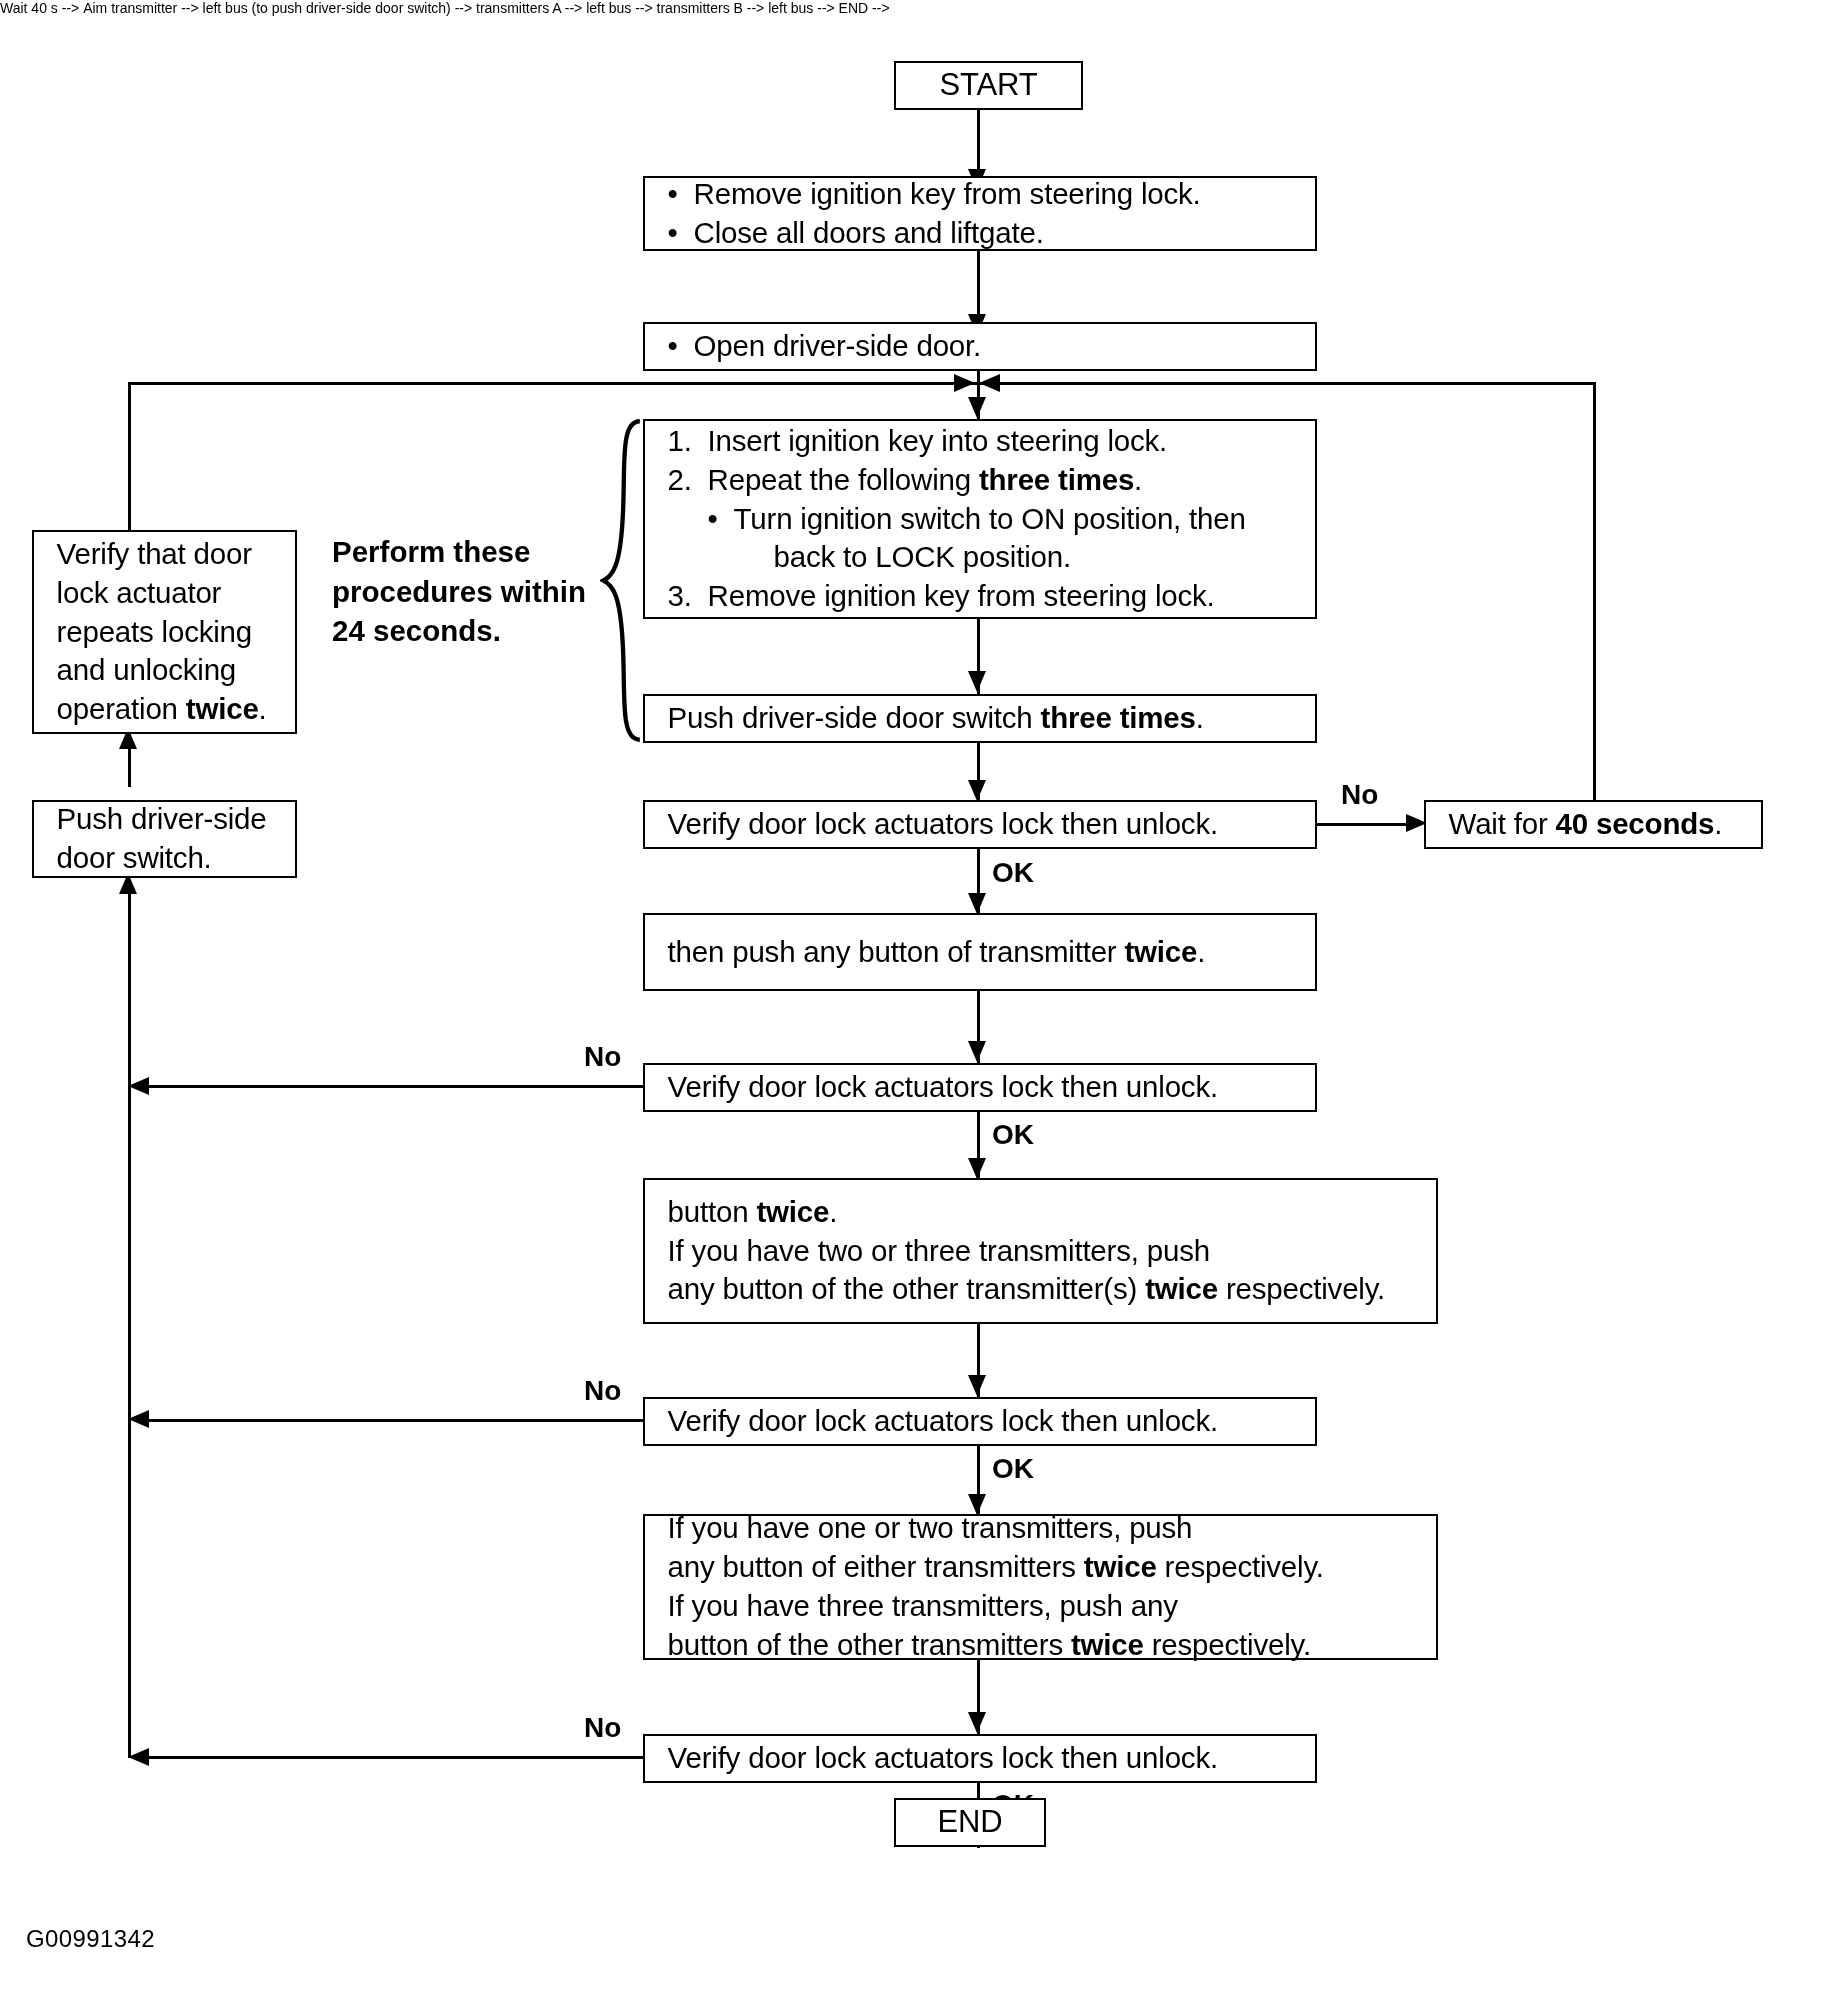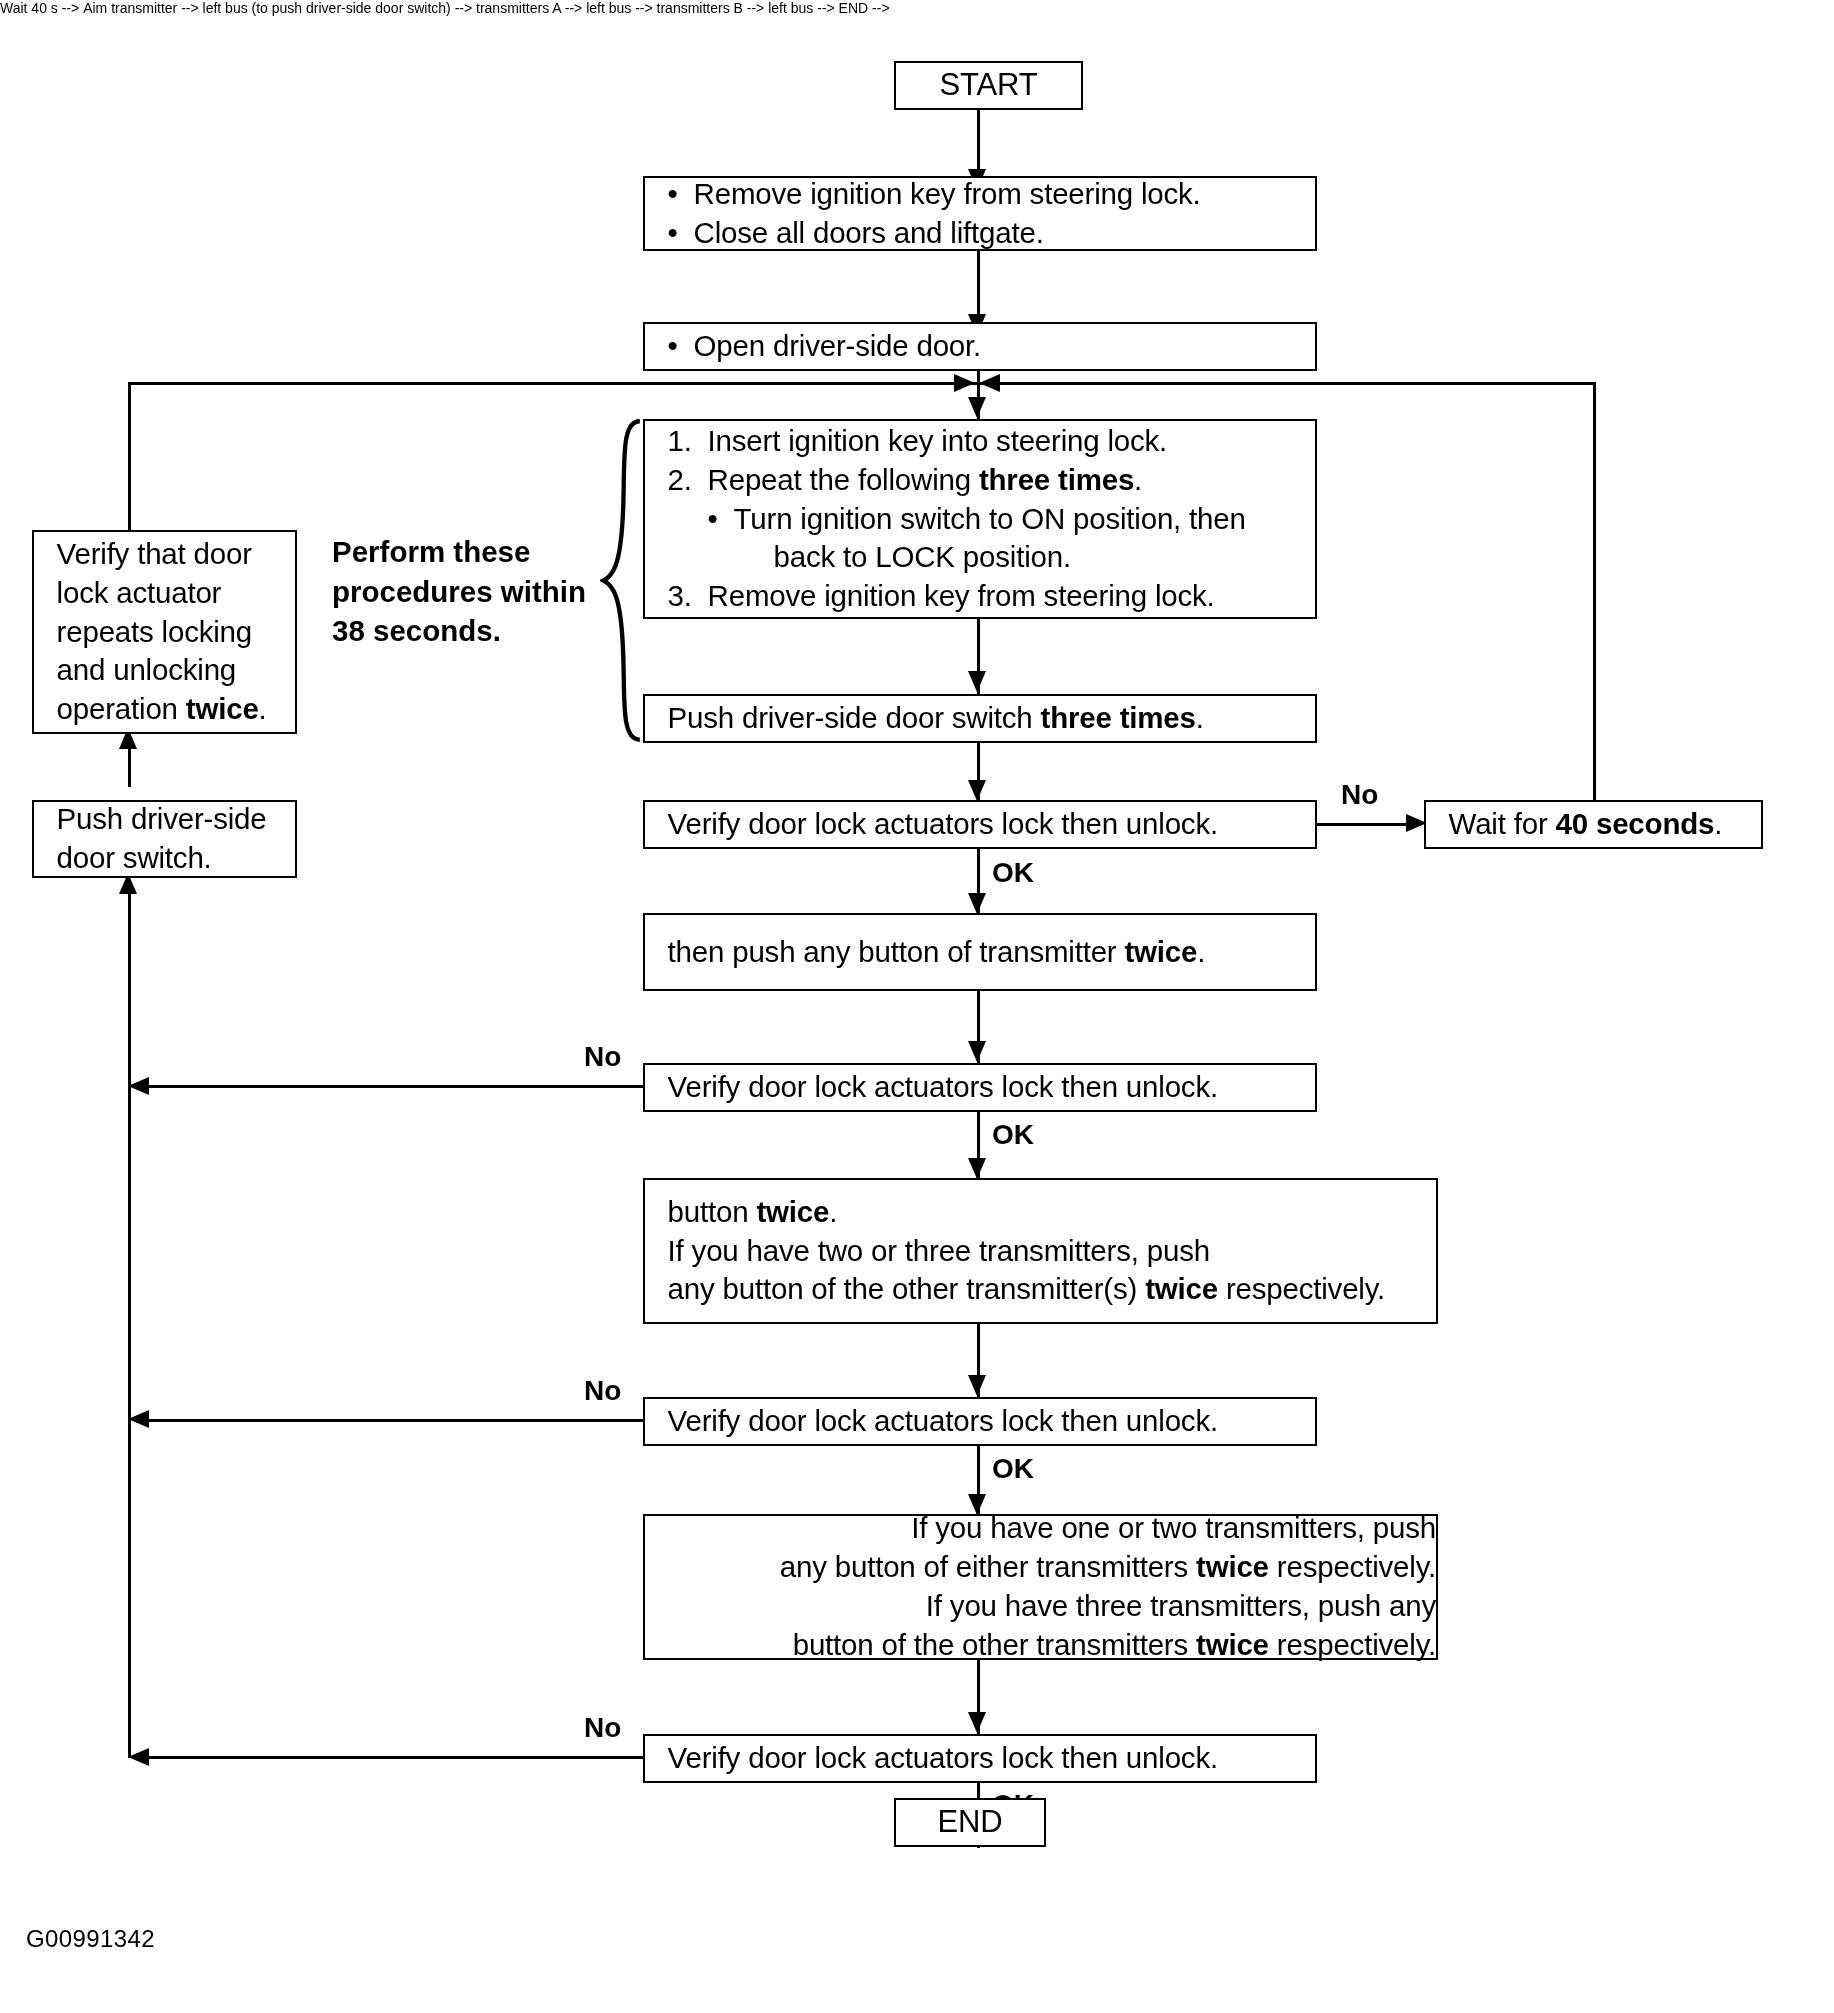--- a/index.html
+++ b/index.html
@@ -223,21 +223,21 @@
   <div class="brace" style="left:600px; top:417px; width:45px; height:327px;">
     <svg width="45" height="327" viewBox="0 0 52 376">
       <path d="M46 4 C22 4, 30 60, 26 120 C23 168, 16 182, 4 188 C16 194, 23 208, 26 256 C30 316, 22 372, 46 372" fill="none" stroke="#000" stroke-width="5"></path>
     </svg>
   </div>
 
   
   <div class="note-label" style="left:332px; top:532px;">
     <div>Perform these</div>
     <div>procedures within</div>
-    <div>38 seconds.</div>
+    <div>24 seconds.</div>
   </div>
 
   
   <div class="vline" style="left:977px; top:742px; height:65px;"></div>
   <div class="arrow arrow-down" style="left:968px; top:780px;"></div>
 
   
   <div class="node pad-l" style="left:643px; top:800px; width:674px; height:49px;">
     <span class="line">Verify door lock actuators lock then unlock.</span>
   </div>
@@ -301,21 +301,21 @@
   <div class="hline" style="left:137px; top:1419px; width:506px;"></div>
   <div class="arrow arrow-left" style="left:128px; top:1410px;"></div>
   <div class="edge-label" style="left:584px; top:1375px;">No</div>
 
    transmitters B --&gt;
   <div class="vline" style="left:977px; top:1445px; height:75px;"></div>
   <div class="arrow arrow-down" style="left:968px; top:1494px;"></div>
   <div class="edge-label" style="left:992px; top:1453px;">OK</div>
 
   
-  <div class="node pad-l" style="left:643px; top:1514px; width:795px; height:146px;text-align:right;">
+  <div class="node pad-l" style="left:643px; top:1514px; width:795px; height:146px;">
     <div class="line">If you have one or two transmitters, push</div>
     <div class="line"><span>any button of either transmitters </span><b>twice</b><span> respectively.</span></div>
     <div class="line">If you have three transmitters, push any</div>
     <div class="line"><span>button of the other transmitters </span><b>twice</b><span> respectively.</span></div>
   </div>
 
   
   <div class="vline" style="left:977px; top:1660px; height:76px;"></div>
   <div class="arrow arrow-down" style="left:968px; top:1712px;"></div>
 

